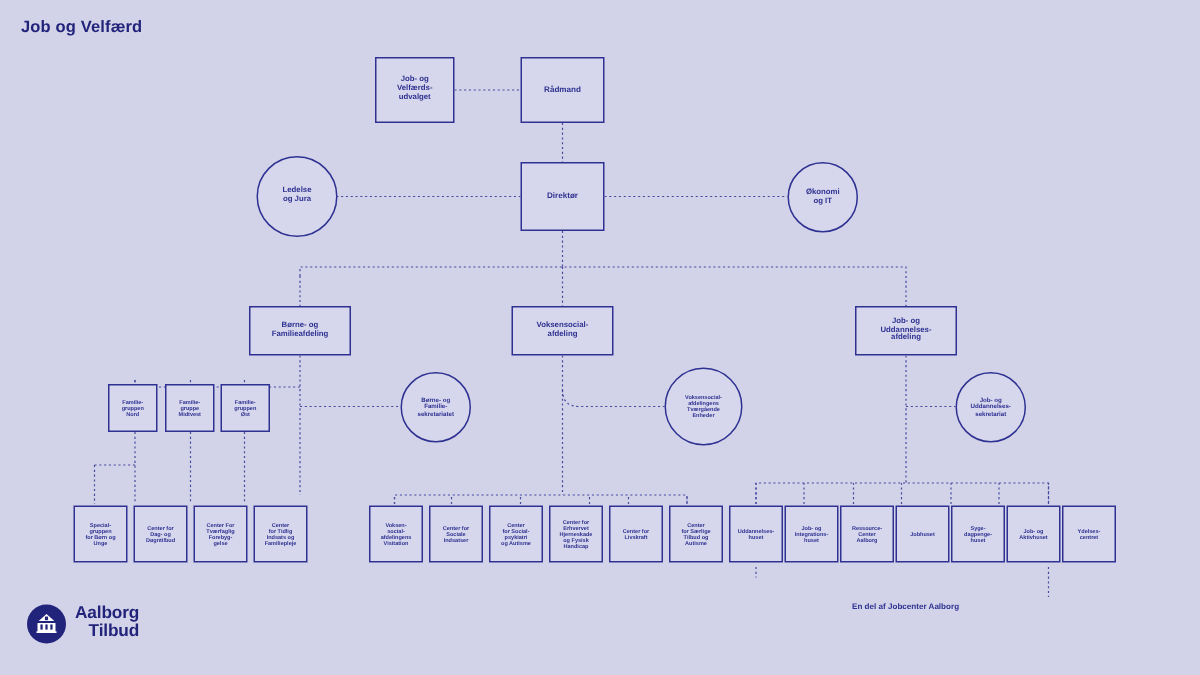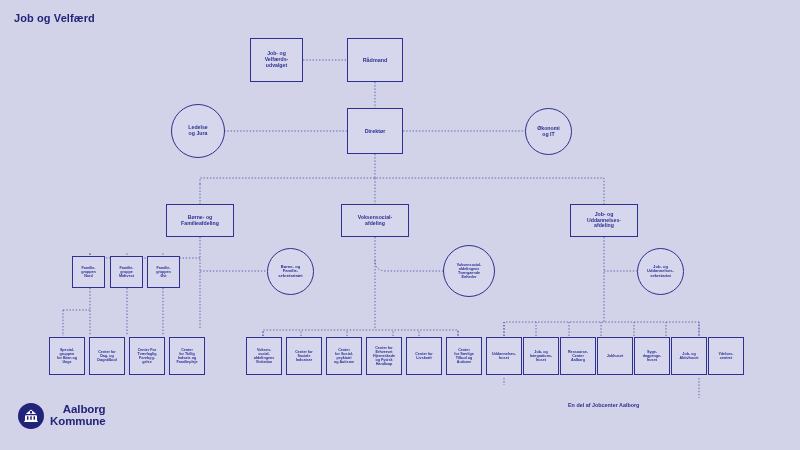--- a/index.html
+++ b/index.html
@@ -222,17 +222,17 @@
           <path d="M12 3.2 L19 9.4 L5 9.4 Z"></path>
           <rect x="10.6" y="5.4" width="2.8" height="3.2" fill="#22237a"></rect>
           <rect x="6.6" y="12.4" width="2" height="4.6" fill="#22237a"></rect>
           <rect x="11" y="12.4" width="2" height="4.6" fill="#22237a"></rect>
           <rect x="15.4" y="12.4" width="2" height="4.6" fill="#22237a"></rect>
         </g>
       </svg>
     </div>
     <div class="wordmark">
       <div>Aalborg</div>
-      <div>Kommune</div>
+      <div>Tilbud</div>
     </div>
   </div>
 
 </div>
 
 </body></html>

